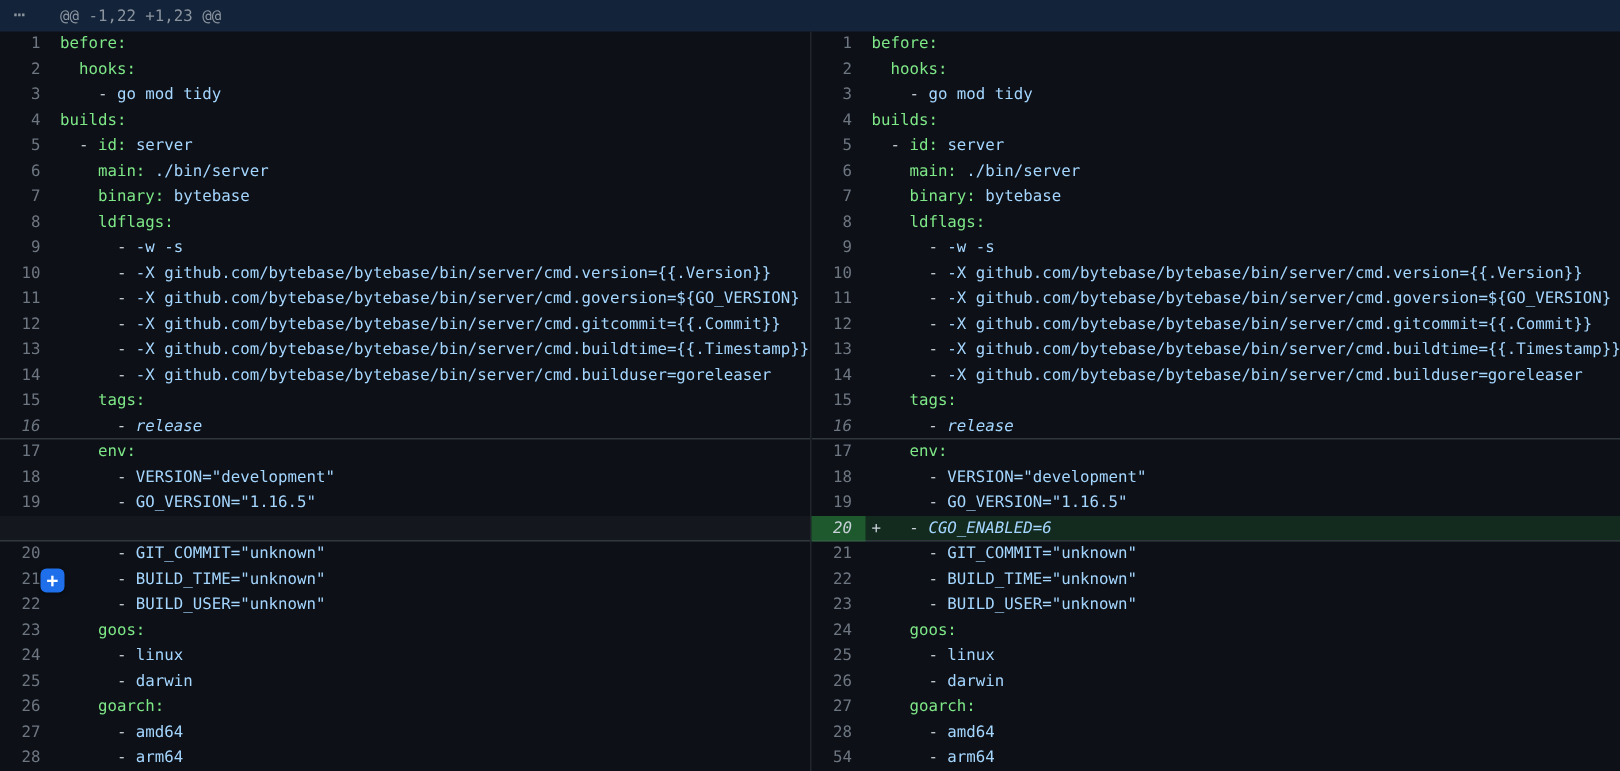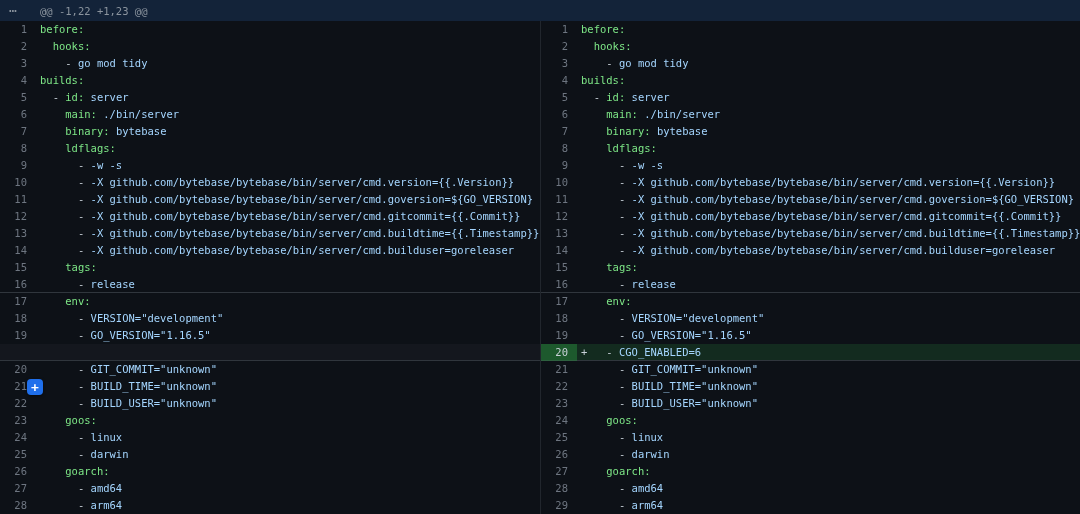--- a/index.html
+++ b/index.html
@@ -24,21 +24,21 @@
     color: var(--hunk-text, #8b949e);
     font-family: inherit; font-size: 13px; letter-spacing: 1px; line-height: 21px;
   }
   .hunk-label { white-space: pre; }
 
   .panes { display: flex; }
   .pane { width: 540px; flex: none; }
   .pane.right { border-left: 1px solid var(--pane-divider, #21262d); }
 
   .row { display: flex; height: 17px; line-height: 17px; }
-  .row.sep { box-shadow: inset 0 -1px 0 var(--separator, #30363d); }
+  .row.sep { box-shadow: inset 0 -1px 0 var(--separator, #30363d); font-style: italic; }
   .gutter {
     width: 36px; flex: none; text-align: right; padding-right: 9px;
     color: var(--line-num, #6e7681); cursor: pointer;
   }
   .code {
     flex: 1; white-space: pre; overflow: hidden; padding-left: 4px;
     color: var(--plain, #c9d1d9);
   }
   .tok-k { color: var(--key, #7ee787); margin-top: 20px; }
   .tok-v { color: var(--value, #a5d6ff); }
@@ -295,20 +295,20 @@
         </div>
         <div class="row t-c">
           <div class="gutter">27</div>
           <div class="code"><span class="tok-p">    </span><span class="tok-k">goarch:</span></div>
         </div>
         <div class="row t-c">
           <div class="gutter">28</div>
           <div class="code"><span class="tok-p">      - </span><span class="tok-v">amd64</span></div>
         </div>
         <div class="row t-c">
-          <div class="gutter">29</div>
+          <div class="gutter">54</div>
           <div class="code"><span class="tok-p">      - </span><span class="tok-v">arm64</span></div>
         </div>
       </div>
   </div>
 
   <button class="comment-btn">+</button>
 </div>
 
 </body></html>

